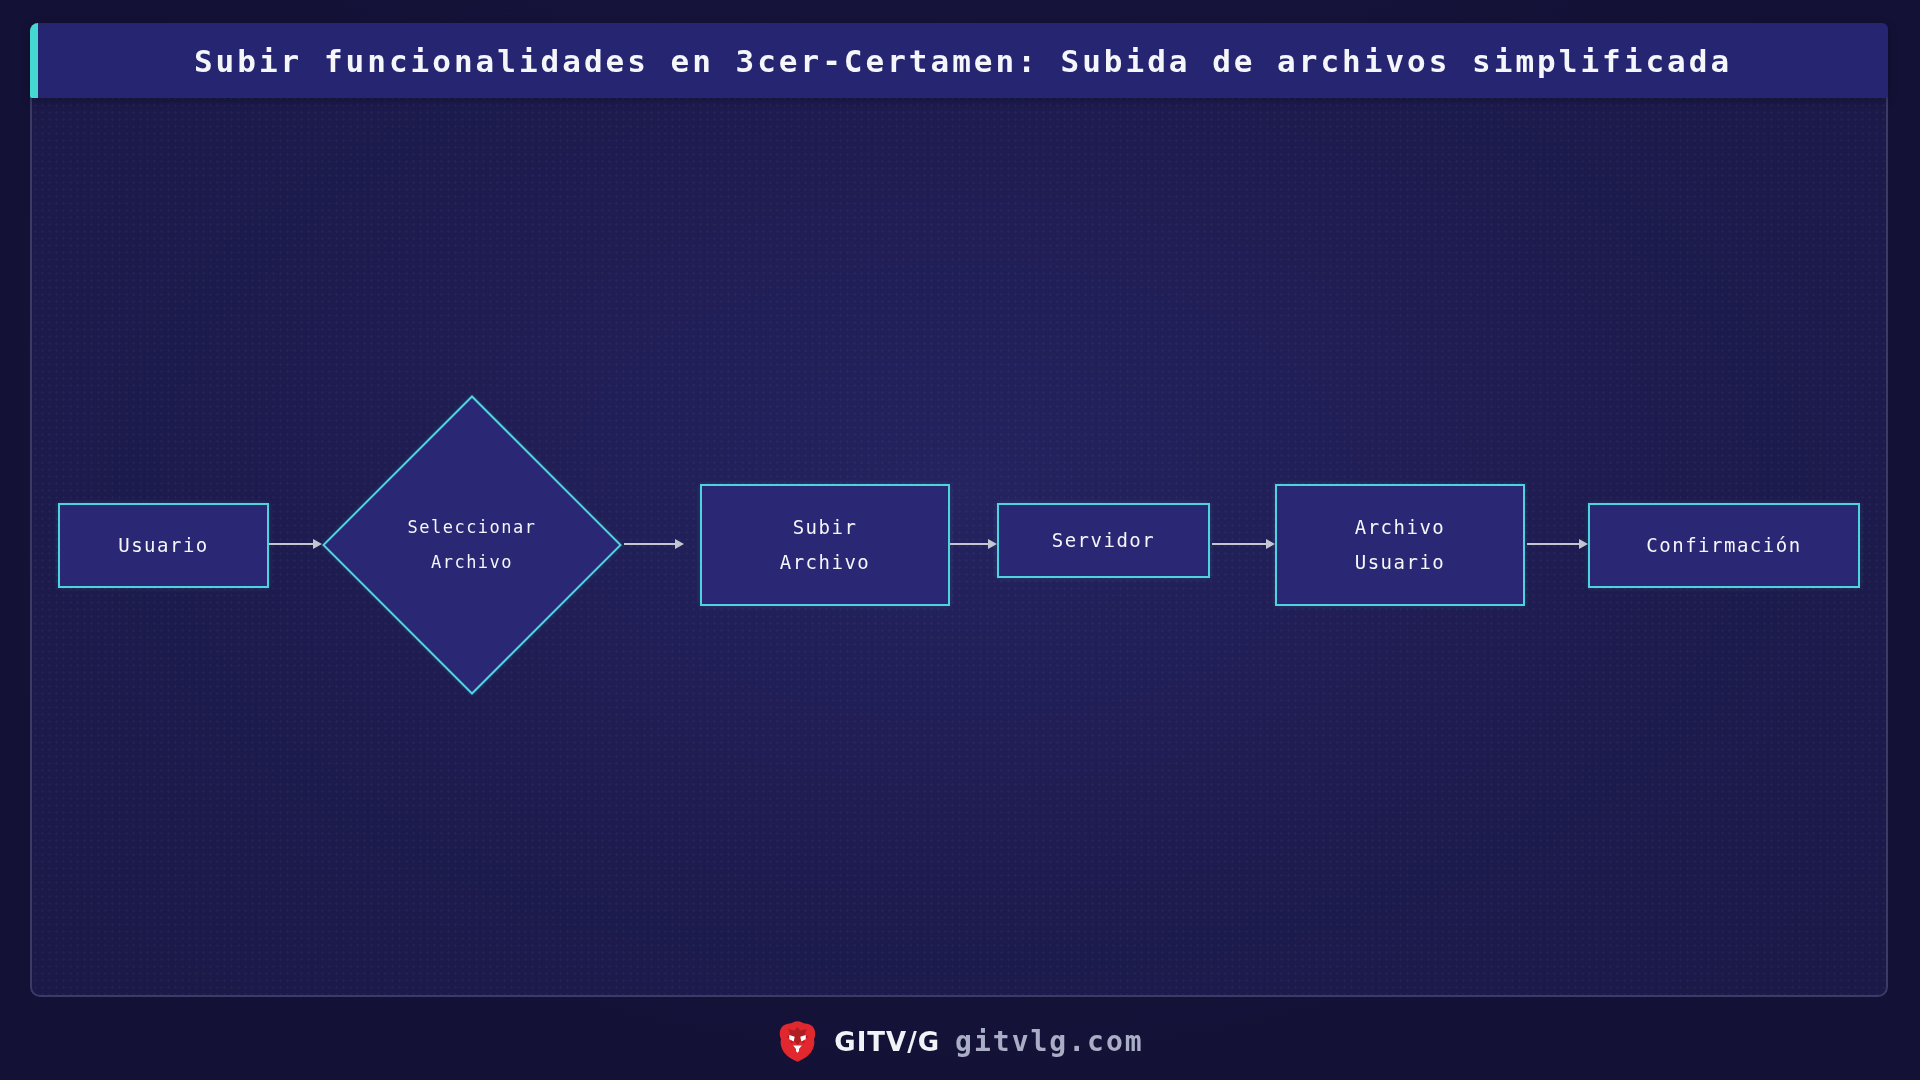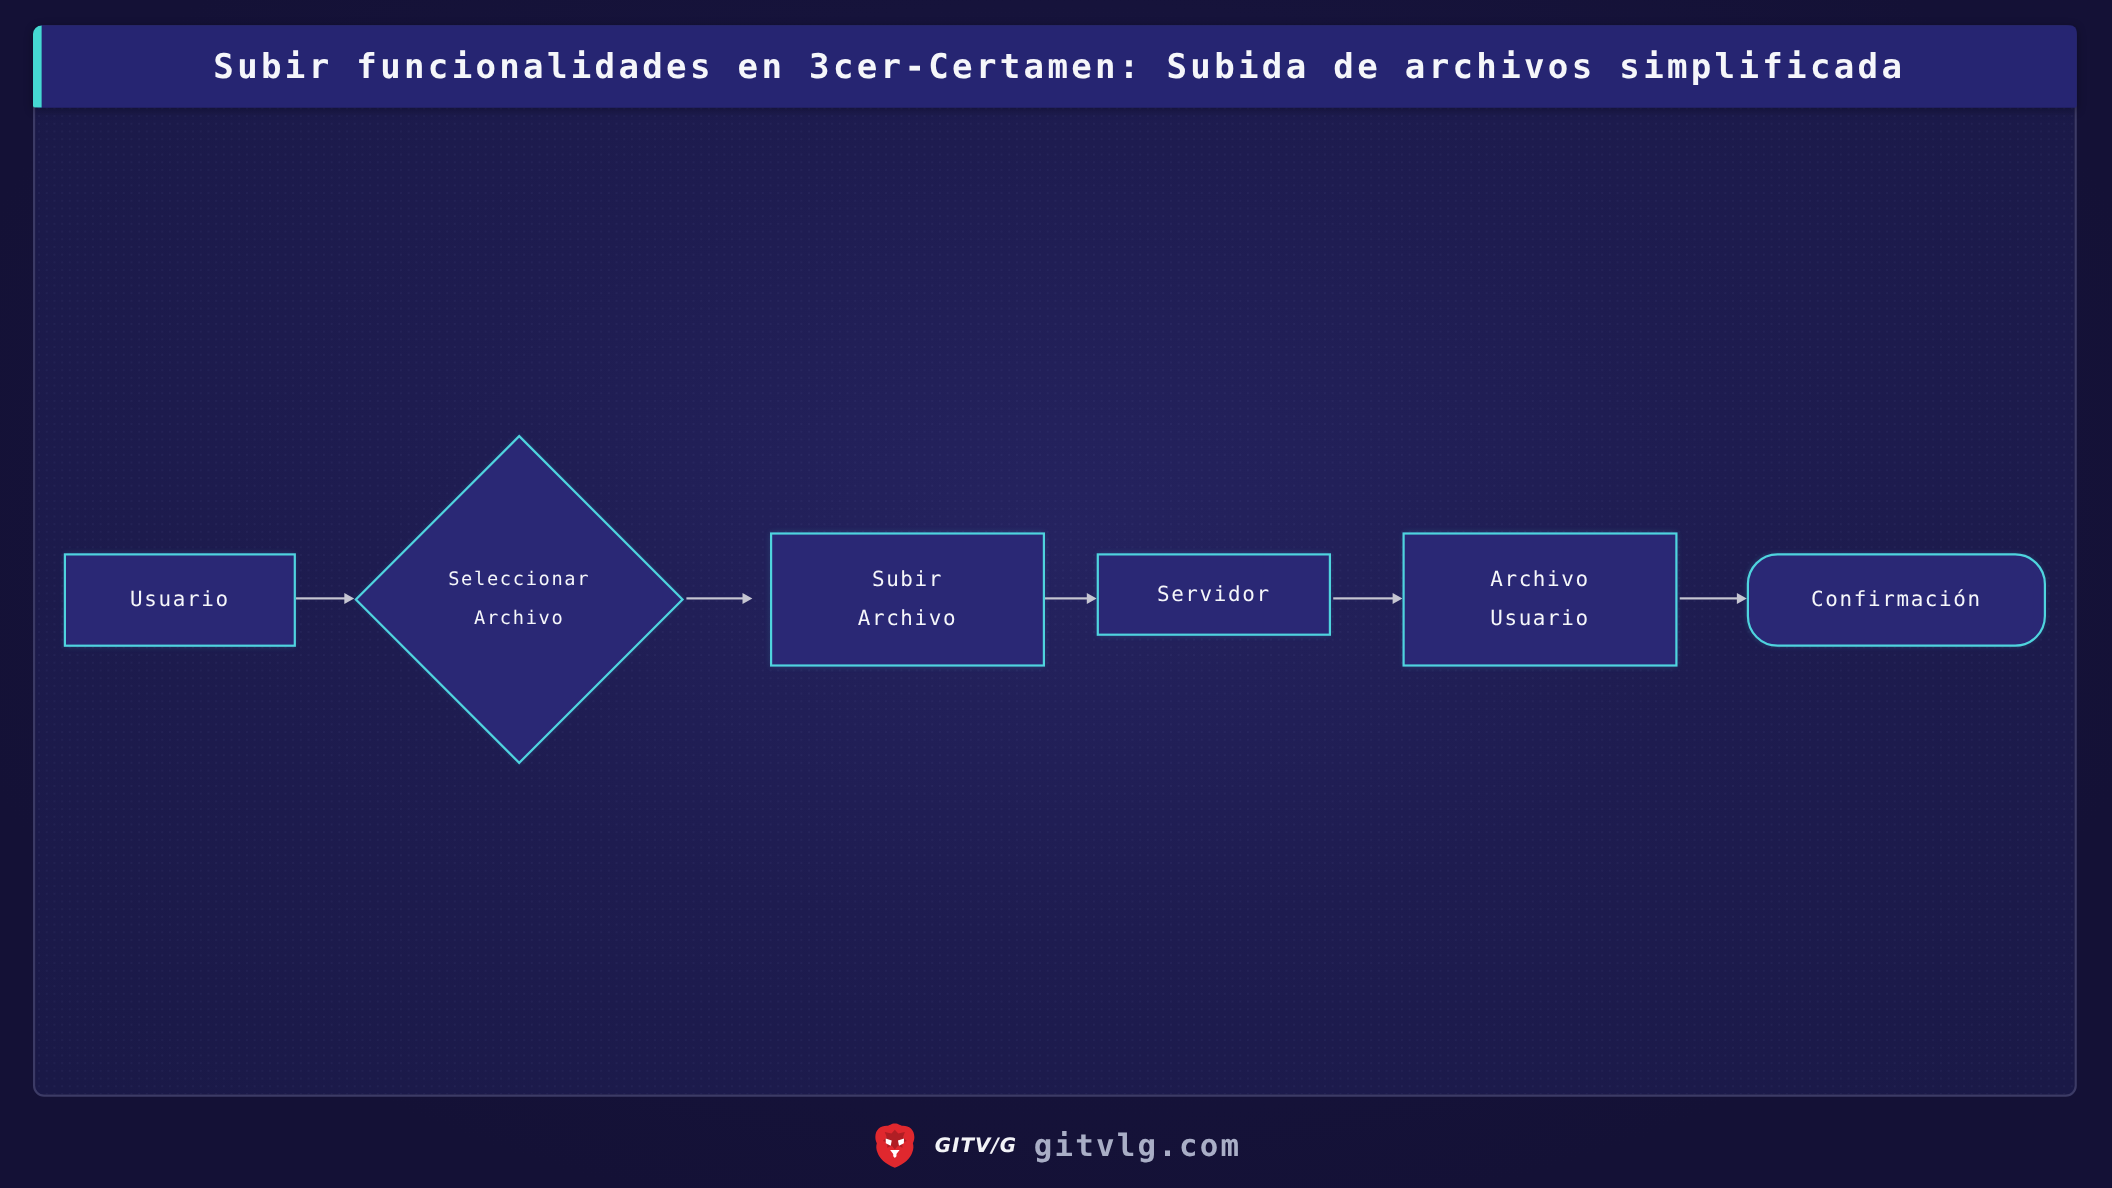--- a/index.html
+++ b/index.html
@@ -62,21 +62,21 @@
     color:var(--text);
     display:flex;flex-direction:column;align-items:center;justify-content:center;
     font-size:19px;letter-spacing:1.5px;line-height:35px;
     z-index:2;
     box-shadow:0 0 5px rgba(70,200,215,0.18);
   }
   .node-usuario{left:58px;top:503px;width:211px;height:85px;}
   .node-subir{left:684px;top:484px;width:250px;height:122px;margin-left:16px;}
   .node-servidor{left:997px;top:503px;width:213px;height:75px;}
   .node-archivo-subido{left:1275px;top:484px;width:250px;height:122px;}
-  .node-confirmacion{left:1588px;top:503px;width:272px;height:85px;border-radius:28px;}
+  .node-confirmacion{left:1588px;top:503px;width:272px;height:85px;}
 
   
   .diamond-wrap{position:absolute;left:322px;top:394px;width:300px;height:302px;z-index:2;}
   .diamond-shape{
     position:absolute;left:44px;top:45px;width:212px;height:212px;
     background:var(--node-fill);
     border:2px solid var(--node-border);
     transform:rotate(45deg);
     box-shadow:0 0 5px rgba(70,200,215,0.18);
   }
@@ -103,22 +103,22 @@
   .arrow-5{left:1527px;width:53px;}
 
   
   .footer{
     position:absolute;left:0;top:1003px;width:1920px;height:77px;
     display:flex;align-items:center;justify-content:center;gap:15px;
   }
   .logo{width:43px;height:43px;flex:0 0 auto;display:block;}
   .brand{
     font-family:"DejaVu Sans", sans-serif;
-    font-weight:bold;font-style:italic;
-    font-size:18px;color:#f2f3f7;letter-spacing:1px;
+    font-weight:bold;
+    font-size:26px;color:#f2f3f7;letter-spacing:1px;
   }
   .domain{
     font-size:28px;color:var(--domain-text);letter-spacing:2px;font-weight:bold;
   }
 </style>
 </head>
 <body>
 
 <div class="stage">
 

